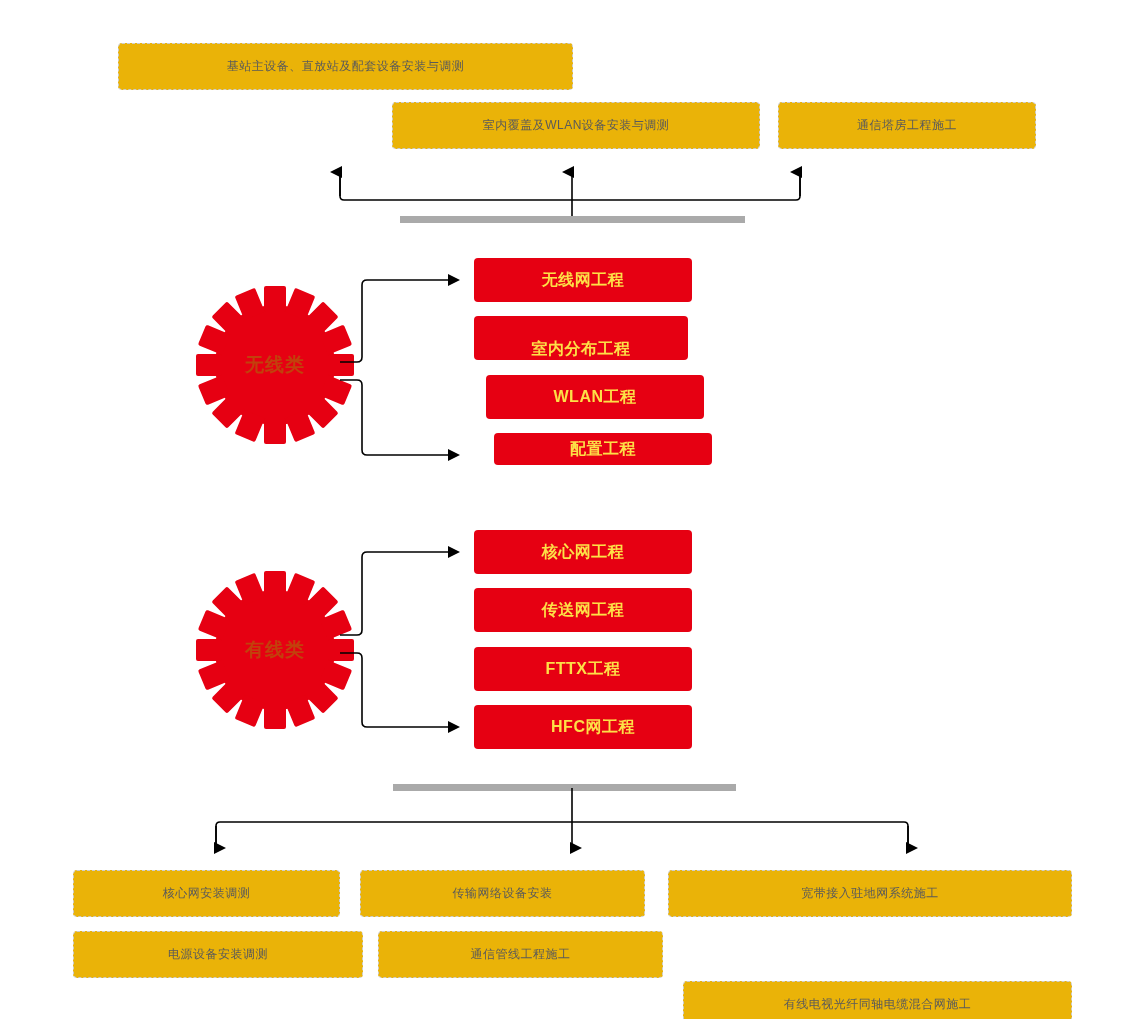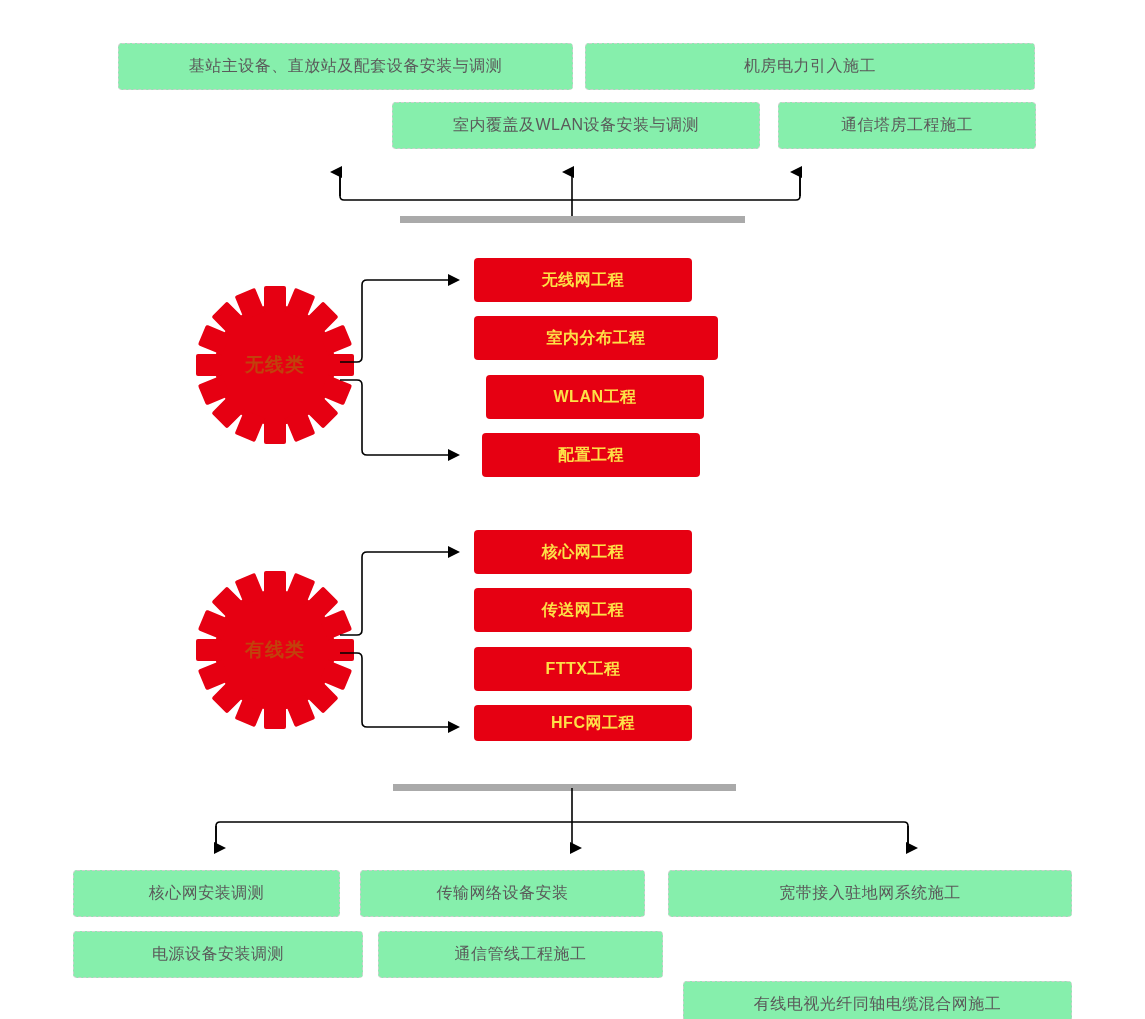--- a/index.html
+++ b/index.html
@@ -17,26 +17,26 @@
     height: 1019px;
     background: #ffffff;
     overflow: hidden;
   }
   
   .dash-box {
     position: absolute;
     box-sizing: border-box;
     border: 1px dashed #cdcdcd;
     border-radius: 4px;
-    background: #86efac;
+    background: #eab308;
     display: flex;
     align-items: center;
     justify-content: center;
     color: #5a5a5a;
-    font-size: 16px;
+    font-size: 12px;
     letter-spacing: 0.5px;
     white-space: nowrap;
   }
   
   .red-box {
     position: absolute;
     box-sizing: border-box;
     background: #e60012;
     border-radius: 4px;
     display: flex;
@@ -88,23 +88,20 @@
 </style>
 </head>
 <body>
 
 <div id="canvas">
 
   <div class="dash-box" style="left:118px; top:43px; width:455px; height:47px;">
     <span>基站主设备、直放站及配套设备安装与调测</span>
   </div>
 
-  <div class="dash-box" style="left:585px; top:43px; width:450px; height:47px;">
-    <span>机房电力引入施工</span>
-  </div>
 
 
   <div class="dash-box" style="left:392px; top:102px; width:368px; height:47px;">
     <span>室内覆盖及WLAN设备安装与调测</span>
   </div>
 
   <div class="dash-box" style="left:778px; top:102px; width:258px; height:47px;">
     <span>通信塔房工程施工</span>
   </div>
 
@@ -162,40 +159,40 @@
           <rect x="-11" y="-79" width="22" height="26" rx="2" transform="rotate(337.5)"></rect>
         </g>
       </g>
     </svg>
     <div class="gear-label">有线类</div>
   </div>
 
   <div class="red-box" style="left:474px; top:258px; width:218px; height:44px;">
     <span>无线网工程</span>
   </div>
-  <div class="red-box" style="left:474px; top:316px; width:244px; height:44px;">
+  <div class="red-box" style="left:474px; top:316px; width:214px; height:44px;align-items:flex-end;">
     <span>室内分布工程</span>
   </div>
   <div class="red-box" style="left:474px; top:375px; width:218px; height:44px;margin-left:12px;">
     <span>WLAN工程</span>
   </div>
-  <div class="red-box" style="left:482px; top:433px; width:218px; height:44px;">
+  <div class="red-box" style="left:494px; top:433px; width:218px; height:32px;">
     <span>配置工程</span>
   </div>
 
   <div class="red-box" style="left:474px; top:530px; width:218px; height:44px;">
     <span>核心网工程</span>
   </div>
   <div class="red-box" style="left:474px; top:588px; width:218px; height:44px;justify-content:center;">
     <span>传送网工程</span>
   </div>
   <div class="red-box" style="left:474px; top:647px; width:218px; height:44px;">
     <span>FTTX工程</span>
   </div>
-  <div class="red-box" style="left:474px; top:705px; width:218px; height:36px;padding-left:20px;">
+  <div class="red-box" style="left:474px; top:705px; width:218px; height:44px;padding-left:20px;">
     <span>HFC网工程</span>
   </div>
 
   <div class="dash-box" style="left:73px; top:870px; width:267px; height:47px;">
     <span>核心网安装调测</span>
   </div>
   <div class="dash-box" style="left:360px; top:870px; width:285px; height:47px;">
     <span>传输网络设备安装</span>
   </div>
   <div class="dash-box" style="left:668px; top:870px; width:404px; height:47px;">

